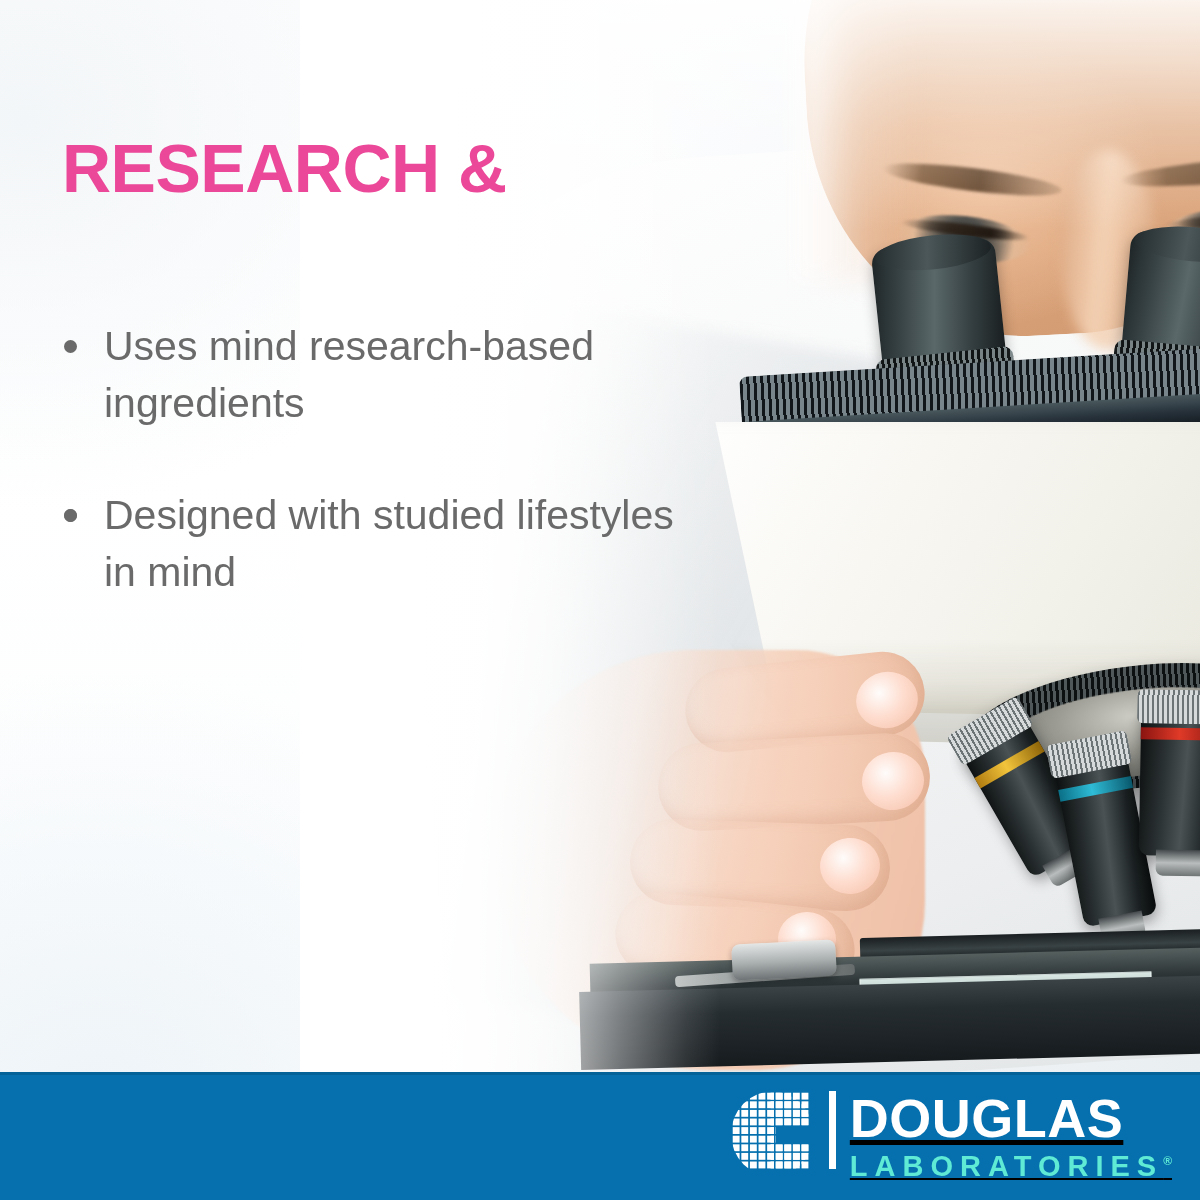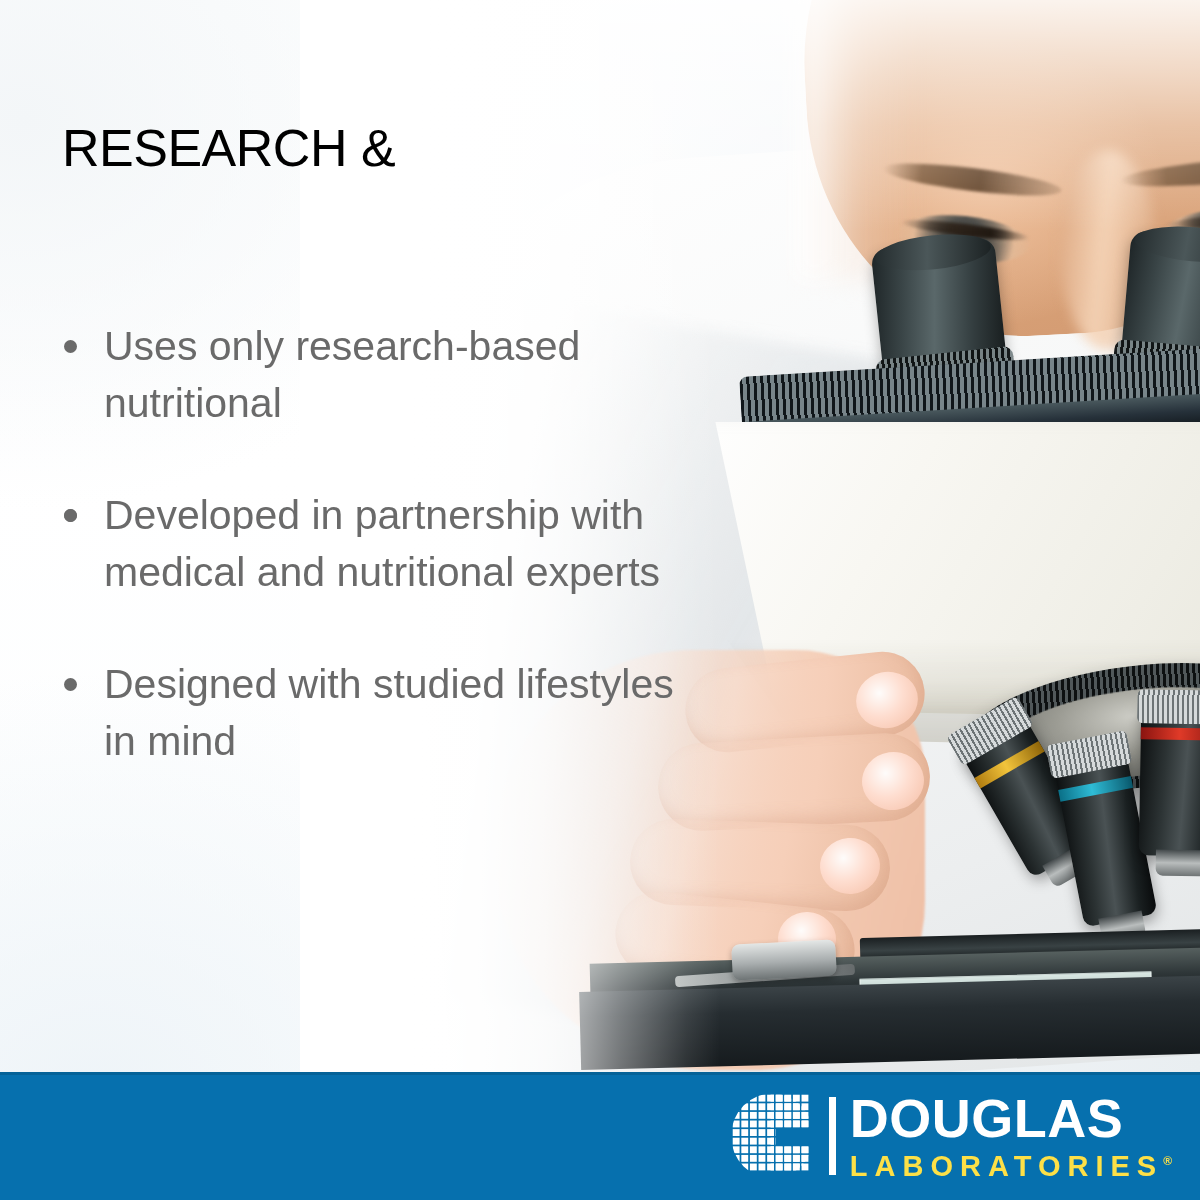--- a/index.html
+++ b/index.html
@@ -426,25 +426,25 @@
     width: 100%; height: 230px;
     background: linear-gradient(180deg, rgba(255,255,255,0.85) 0%, rgba(255,255,255,0.30) 55%, rgba(255,255,255,0) 100%);
   }
 
   
   .headline {
     position: absolute;
     left: 62px;
     top: 86px;
     width: 620px;
-    font-size: 52px;
+    font-size: 68px;
     line-height: 1.06;
-    font-weight: normal;
+    font-weight: bold;
     letter-spacing: -0.5px;
-    color: #000000;
+    color: #ec4899;
     text-transform: uppercase;
   }
 
   .bullets {
     position: absolute;
     left: 58px;
     top: 318px;
     width: 618px;
     list-style: none;
     margin: 0;
@@ -483,21 +483,22 @@
     left: 0; top: 0;
     width: 100%; height: 3px;
     background: rgba(0,0,0,0.12);
   }
   .logo {
     position: absolute;
     right: 28px;
     top: 50%;
     transform: translateY(-50%);
     display: flex;
-    align-items: center;
+    align-items: flex-start;
+    text-decoration: underline;
   }
   .logo-mark {
     width: 86px;
     height: 86px;
     margin-right: 12px;
     flex: none;
   }
   .logo-divider {
     width: 7px;
     height: 78px;
@@ -509,21 +510,21 @@
   .logo-douglas {
     font-size: 54px;
     font-weight: bold;
     color: #ffffff;
     letter-spacing: 0.5px;
     display: block;
   }
   .logo-labs {
     font-size: 29px;
     font-weight: bold;
-    color: #fde047;
+    color: #5eead4;
     letter-spacing: 7.0px;
     display: block;
     margin-top: 7px;
     position: relative;
   }
   .logo-reg {
     font-size: 12px;
     vertical-align: super;
     letter-spacing: 0;
   }
@@ -612,28 +613,24 @@
     </div>
   </div>
 
   <h1 class="headline">
     <span>RESEARCH &amp;</span><br>
   </h1>
 
   <ul class="bullets">
     <li class="bullet">
       <span class="bullet-dot"></span>
-      <span>Uses only research-based nutritional</span>
+      <span>Uses mind research-based ingredients</span>
     </li>
     <li class="bullet">
       <span class="bullet-dot"></span>
-    </li>
-    <li class="bullet">
-      <span class="bullet-dot"></span>
-      <span>Developed in partnership with medical and nutritional experts</span>
     </li>
     <li class="bullet">
       <span class="bullet-dot"></span>
       <span>Designed with studied lifestyles in mind</span>
     </li>
   </ul>
 
   <div class="footer">
     <div class="footer-edge"></div>
     <div class="logo">

